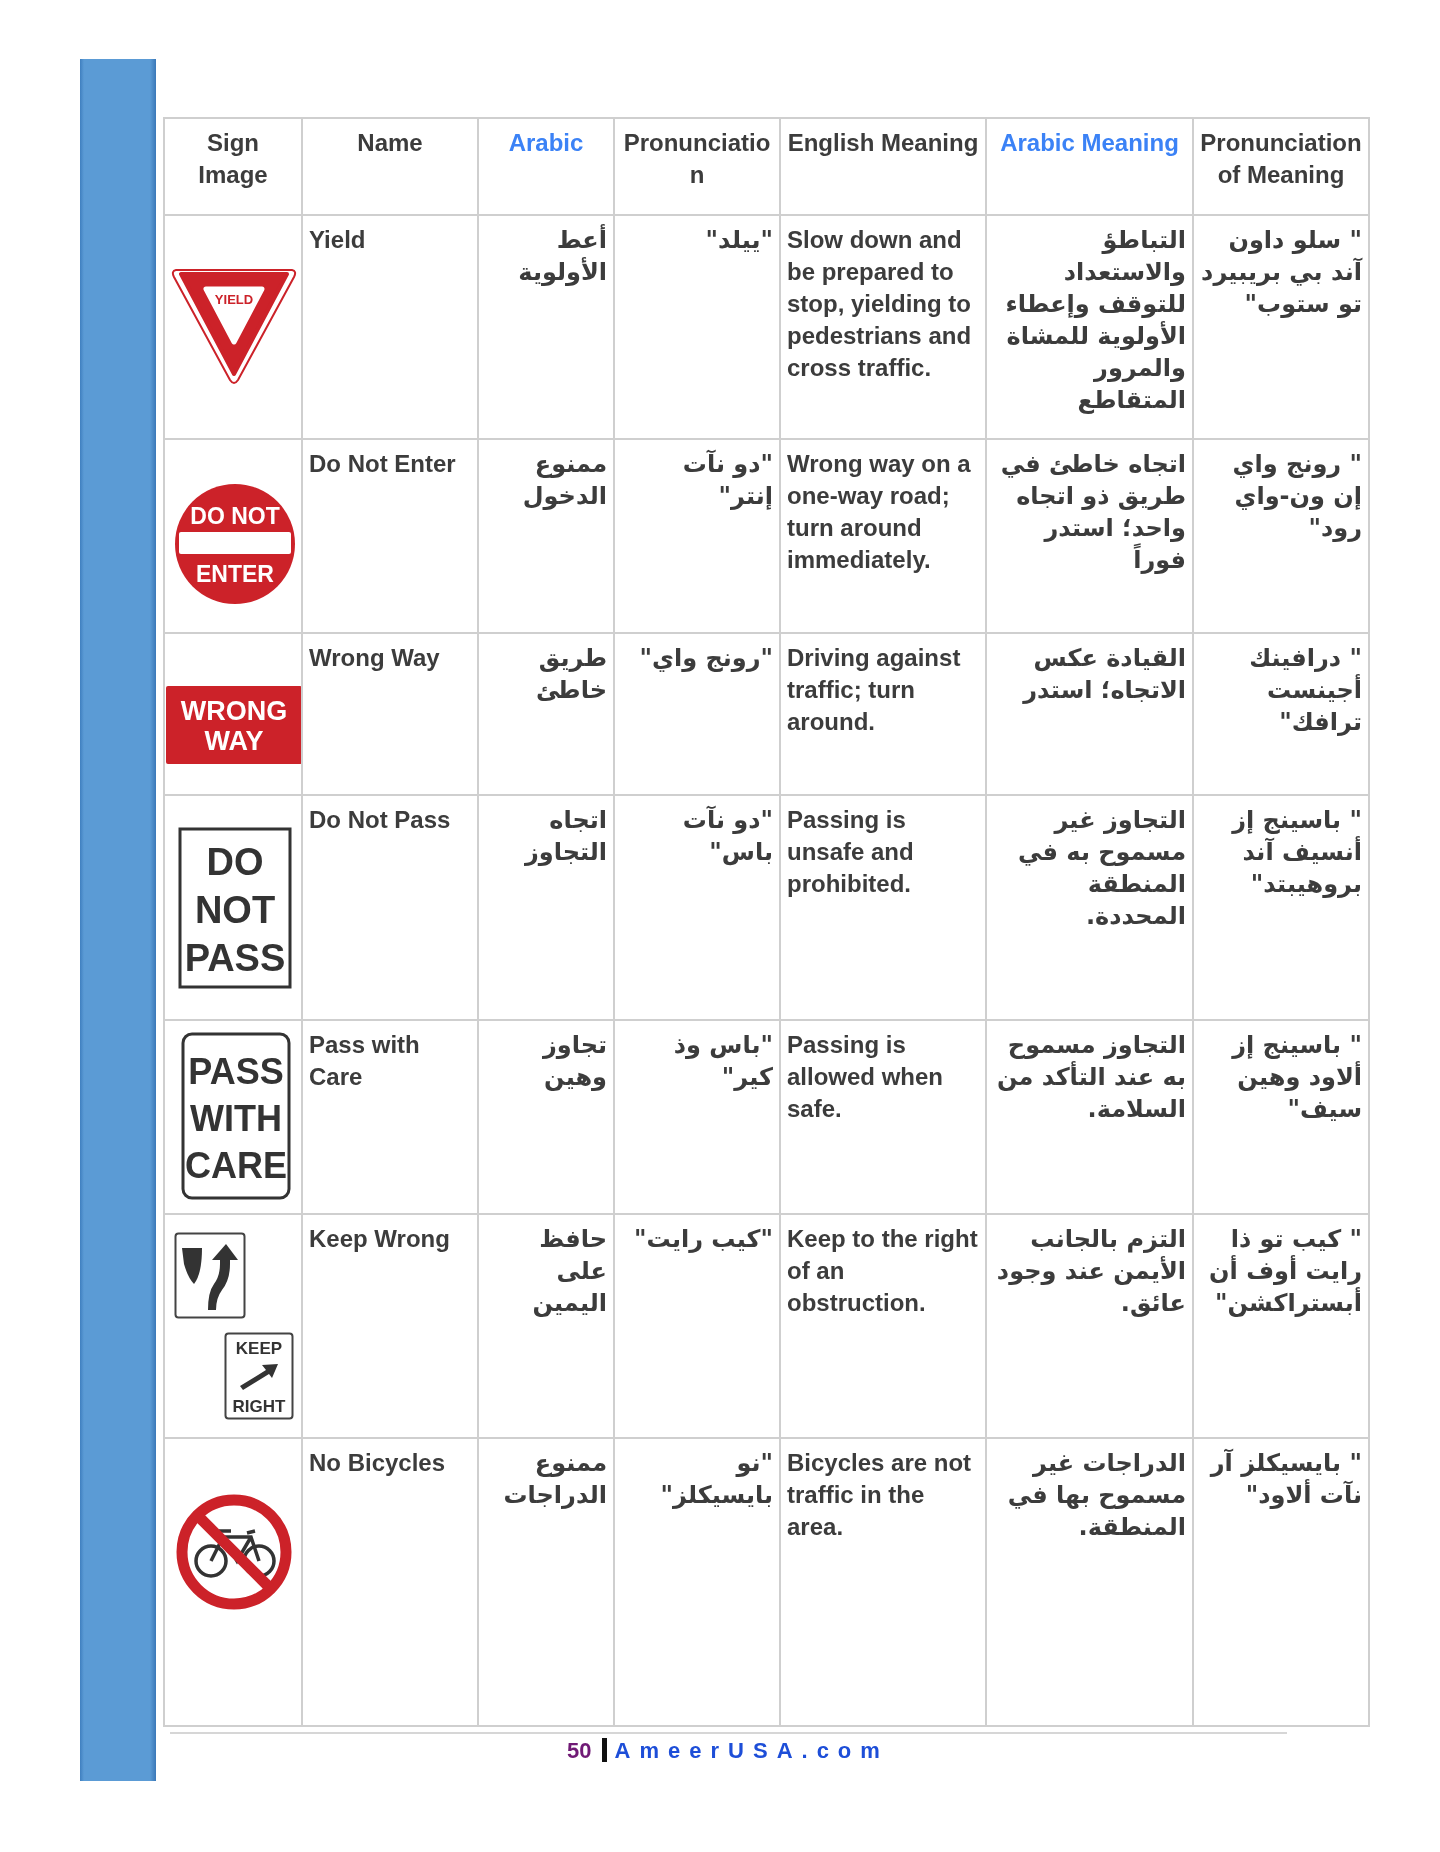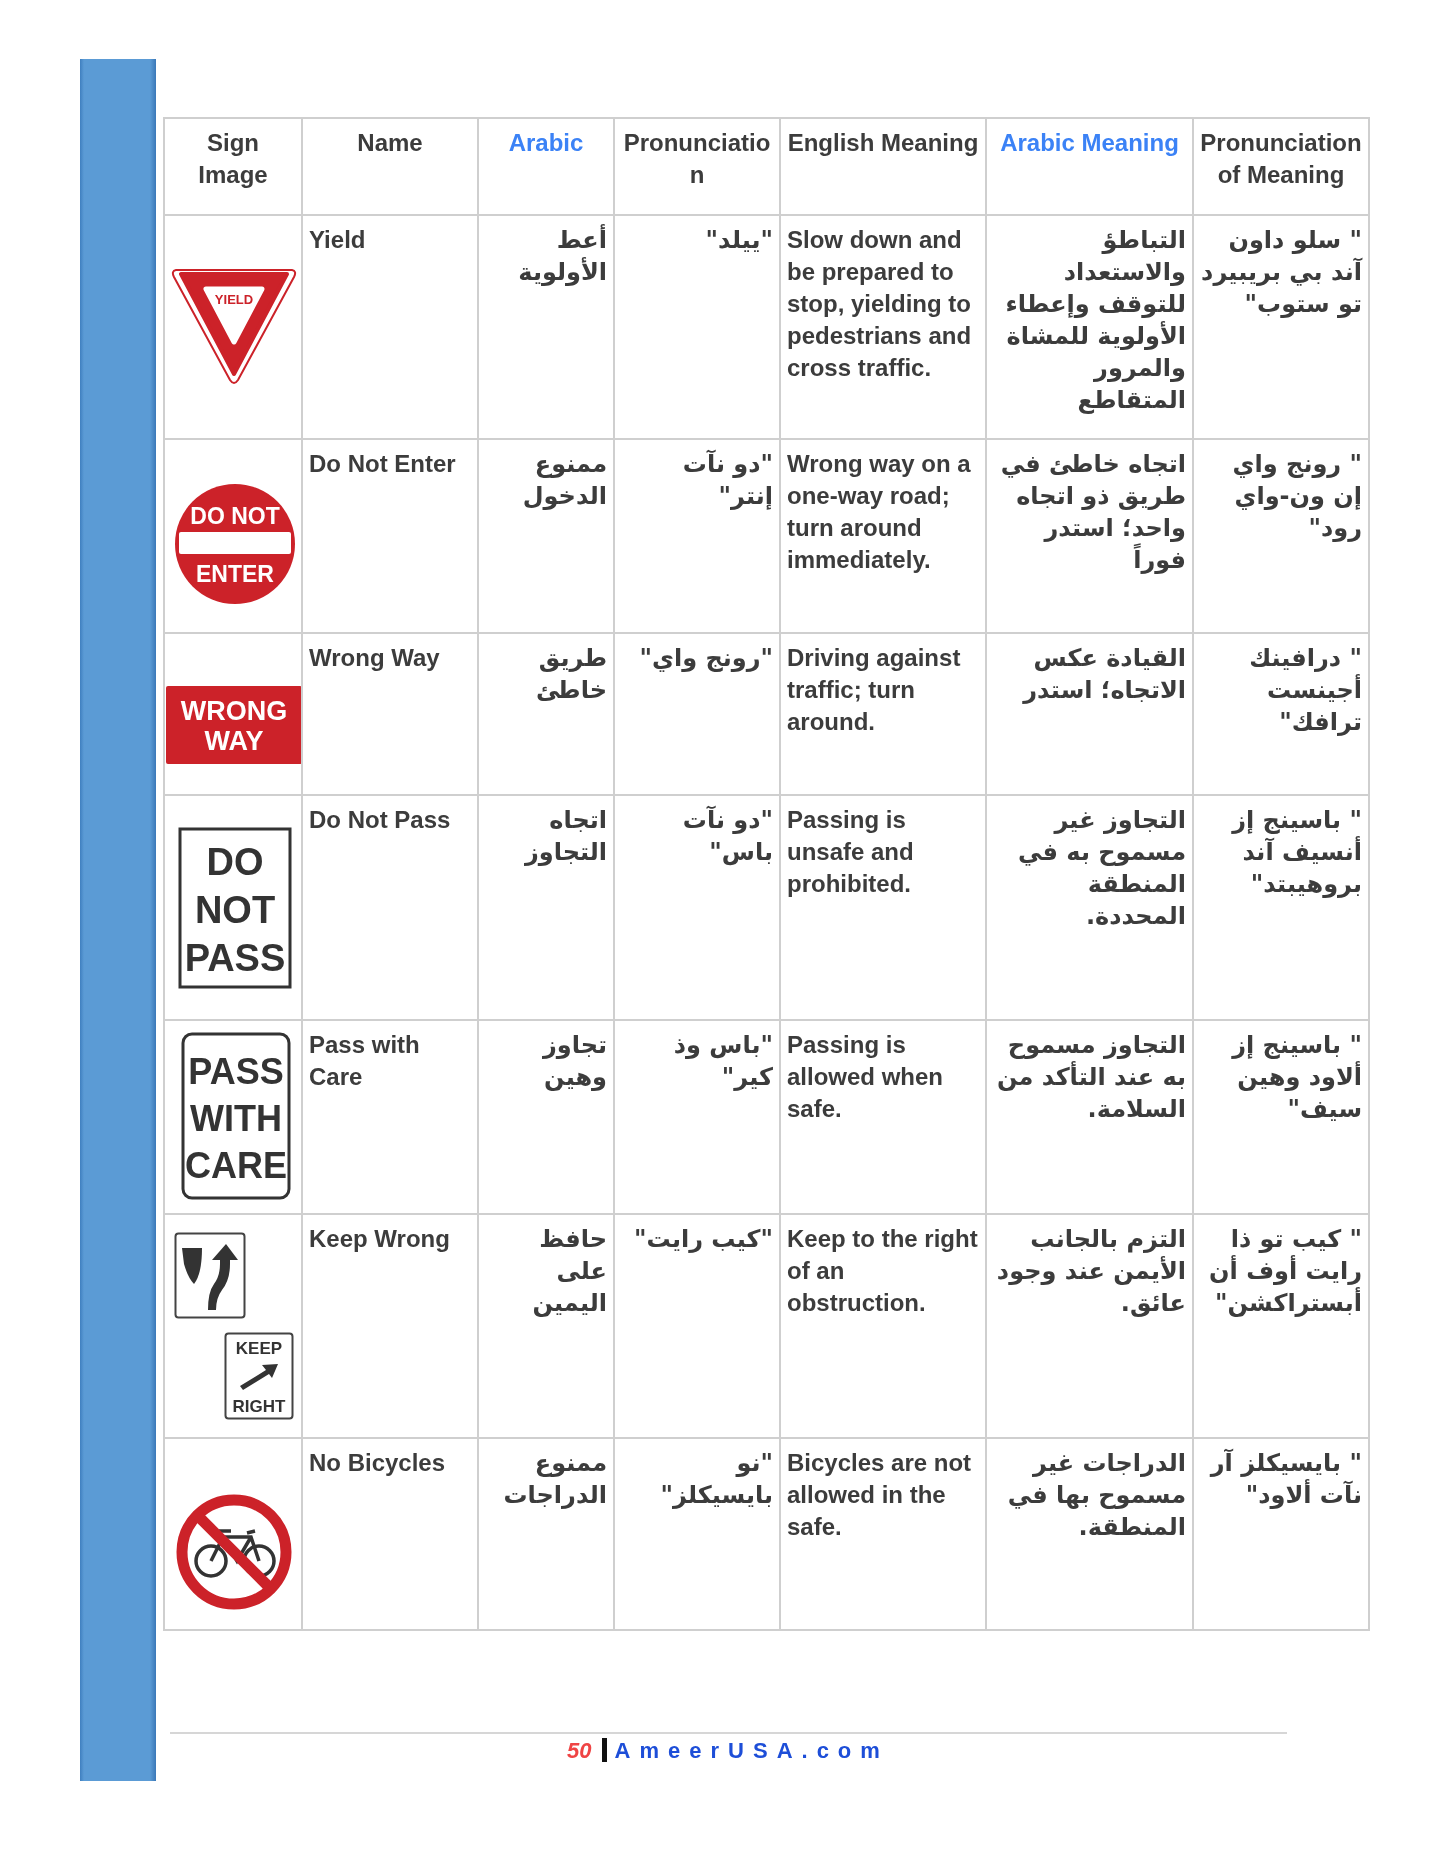--- a/index.html
+++ b/index.html
@@ -14,21 +14,21 @@
       overflow:hidden; word-wrap:break-word; }
   table.signs th { font-weight:bold; color:#3c3c3c; }
   table.signs th.dark { color:#3b82f6; }
   .ar { color:#1ea7e1; direction:rtl; font-family:"DejaVu Sans", sans-serif; font-size:22px;margin-left:41px; }
   .ar-dark { color:#3c3c3c; direction:rtl; font-family:"DejaVu Sans", sans-serif; font-size:22px; font-weight:normal; }
   td.img-cell { padding:0; position:relative; }
   .sign { position:absolute; }
   .footer-rule { position:absolute; left:170px; top:1732px; width:1117px; height:2px; background:#d6d6d6; }
   .footer { position:absolute; left:0; width:1456px; top:1738px; text-align:center; font-size:22px;
             font-weight:bold; line-height:26px; }
-  .footer .page-num { color:#ef4444;font-style:italic; }
+  .footer .page-num { color:#701a75; }
   .footer .sep { display:inline-block; width:5px; height:24px; background:#111; vertical-align:-4px; margin:0 8px 0 10px; }
   .footer .site { color:#1d4ed8; letter-spacing:9px; }
 </style>
 </head>
 <body>
 
 <div class="side-bar"></div>
 
 <table class="signs">
   <colgroup>
@@ -150,36 +150,36 @@
       </svg>
     </td>
     <td>Keep Wrong</td>
     <td class="ar">حافظ على اليمين</td>
     <td class="ar-dark">"كيب رايت"</td>
     <td>Keep to the right of an obstruction.</td>
     <td class="ar">التزم بالجانب الأيمن عند وجود عائق.</td>
     <td class="ar-dark">" كيب تو ذا رايت أوف أن أبستراكشن"</td>
   </tr>
 
-  <tr style="height:192px">
+  <tr style="height:288px">
     <td class="img-cell">
       <svg class="sign" style="left:10px;top:54px" width="118" height="118" viewBox="0 0 118 118">
         <circle cx="59" cy="59" r="52" fill="#fff" stroke="#cc2229" stroke-width="11"></circle>
         <g fill="none" stroke="#333" stroke-width="3.5">
           <circle cx="36" cy="68" r="15"></circle>
           <circle cx="84" cy="68" r="15"></circle>
           <path d="M36 68 L48 44 L76 44 L84 68 M48 44 L62 68 L76 44 M44 38 L56 38 M72 40 L80 38"></path>
         </g>
         <line x1="23" y1="23" x2="95" y2="95" stroke="#cc2229" stroke-width="11"></line>
       </svg>
     </td>
     <td>No Bicycles</td>
     <td class="ar">ممنوع الدراجات</td>
     <td class="ar-dark">"نو بايسيكلز"</td>
-    <td>Bicycles are not allowed in the safe.</td>
+    <td>Bicycles are not traffic in the area.</td>
     <td class="ar">الدراجات غير مسموح بها في المنطقة.</td>
     <td class="ar-dark">" بايسيكلز آر نآت ألاود"</td>
   </tr>
 </tbody>
   </table>
 
 <div class="footer-rule"></div>
 <div class="footer">
   <span class="page-num">50</span><span class="sep"></span><span class="site">AmeerUSA.com</span>
 </div>

